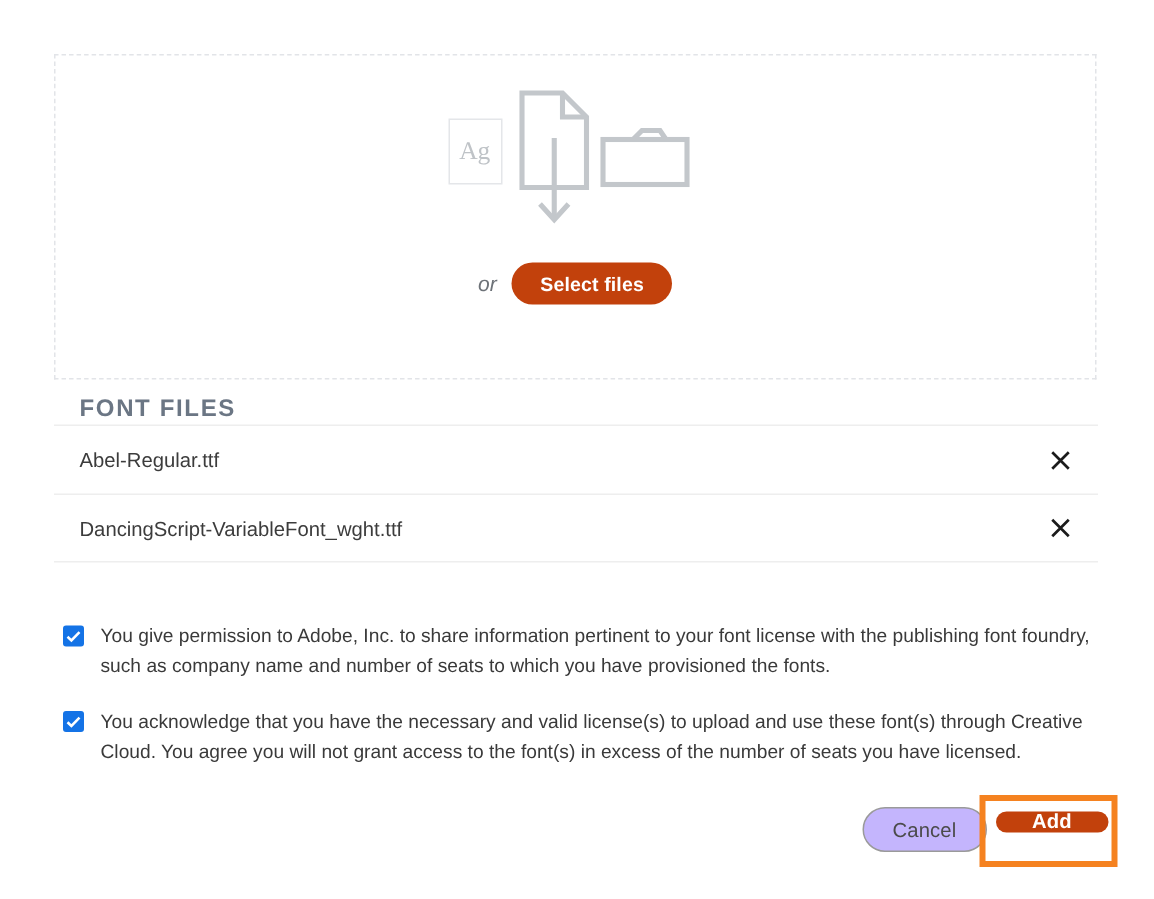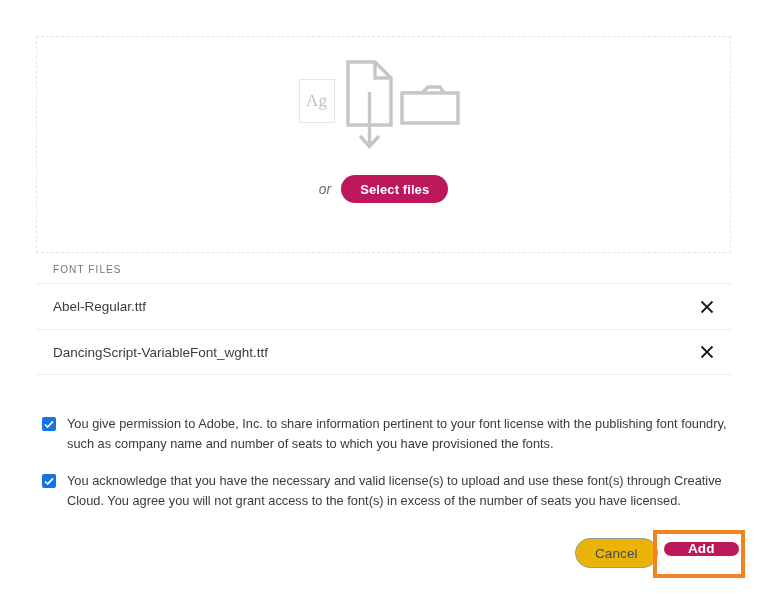--- a/index.html
+++ b/index.html
@@ -90,43 +90,43 @@
     font-size: 13px;
     font-weight: bold;
     cursor: pointer;
     box-sizing: border-box;
     display: inline-flex;
     align-items: center;
     justify-content: center;
     letter-spacing: 0.1px;
   }
   .btn-primary {
-    background: #be185d;
+    background: #c2410c;
     color: #ffffff;
     border: none;
     height: 28px;
     padding: 0 19px;
   }
   .btn-secondary {
-    background: #eab308;
+    background: #c4b5fd;
     color: #4b4b4b;
     border: 1px solid #9a9a9a;
     height: 30px;
     padding: 0 19px;
     font-weight: normal;
     font-size: 13.5px;
   }
 
   
   .section-label {
     position: absolute;
     left: 53px;
     top: 264px;
-    font-size: 10px;
-    font-weight: normal;
+    font-size: 16px;
+    font-weight: bold;
     letter-spacing: 1.1px;
     color: #6b7684;
   }
   .files {
     position: absolute;
     left: 36px;
     top: 283px;
     width: 696px;
   }
   .file-row {

